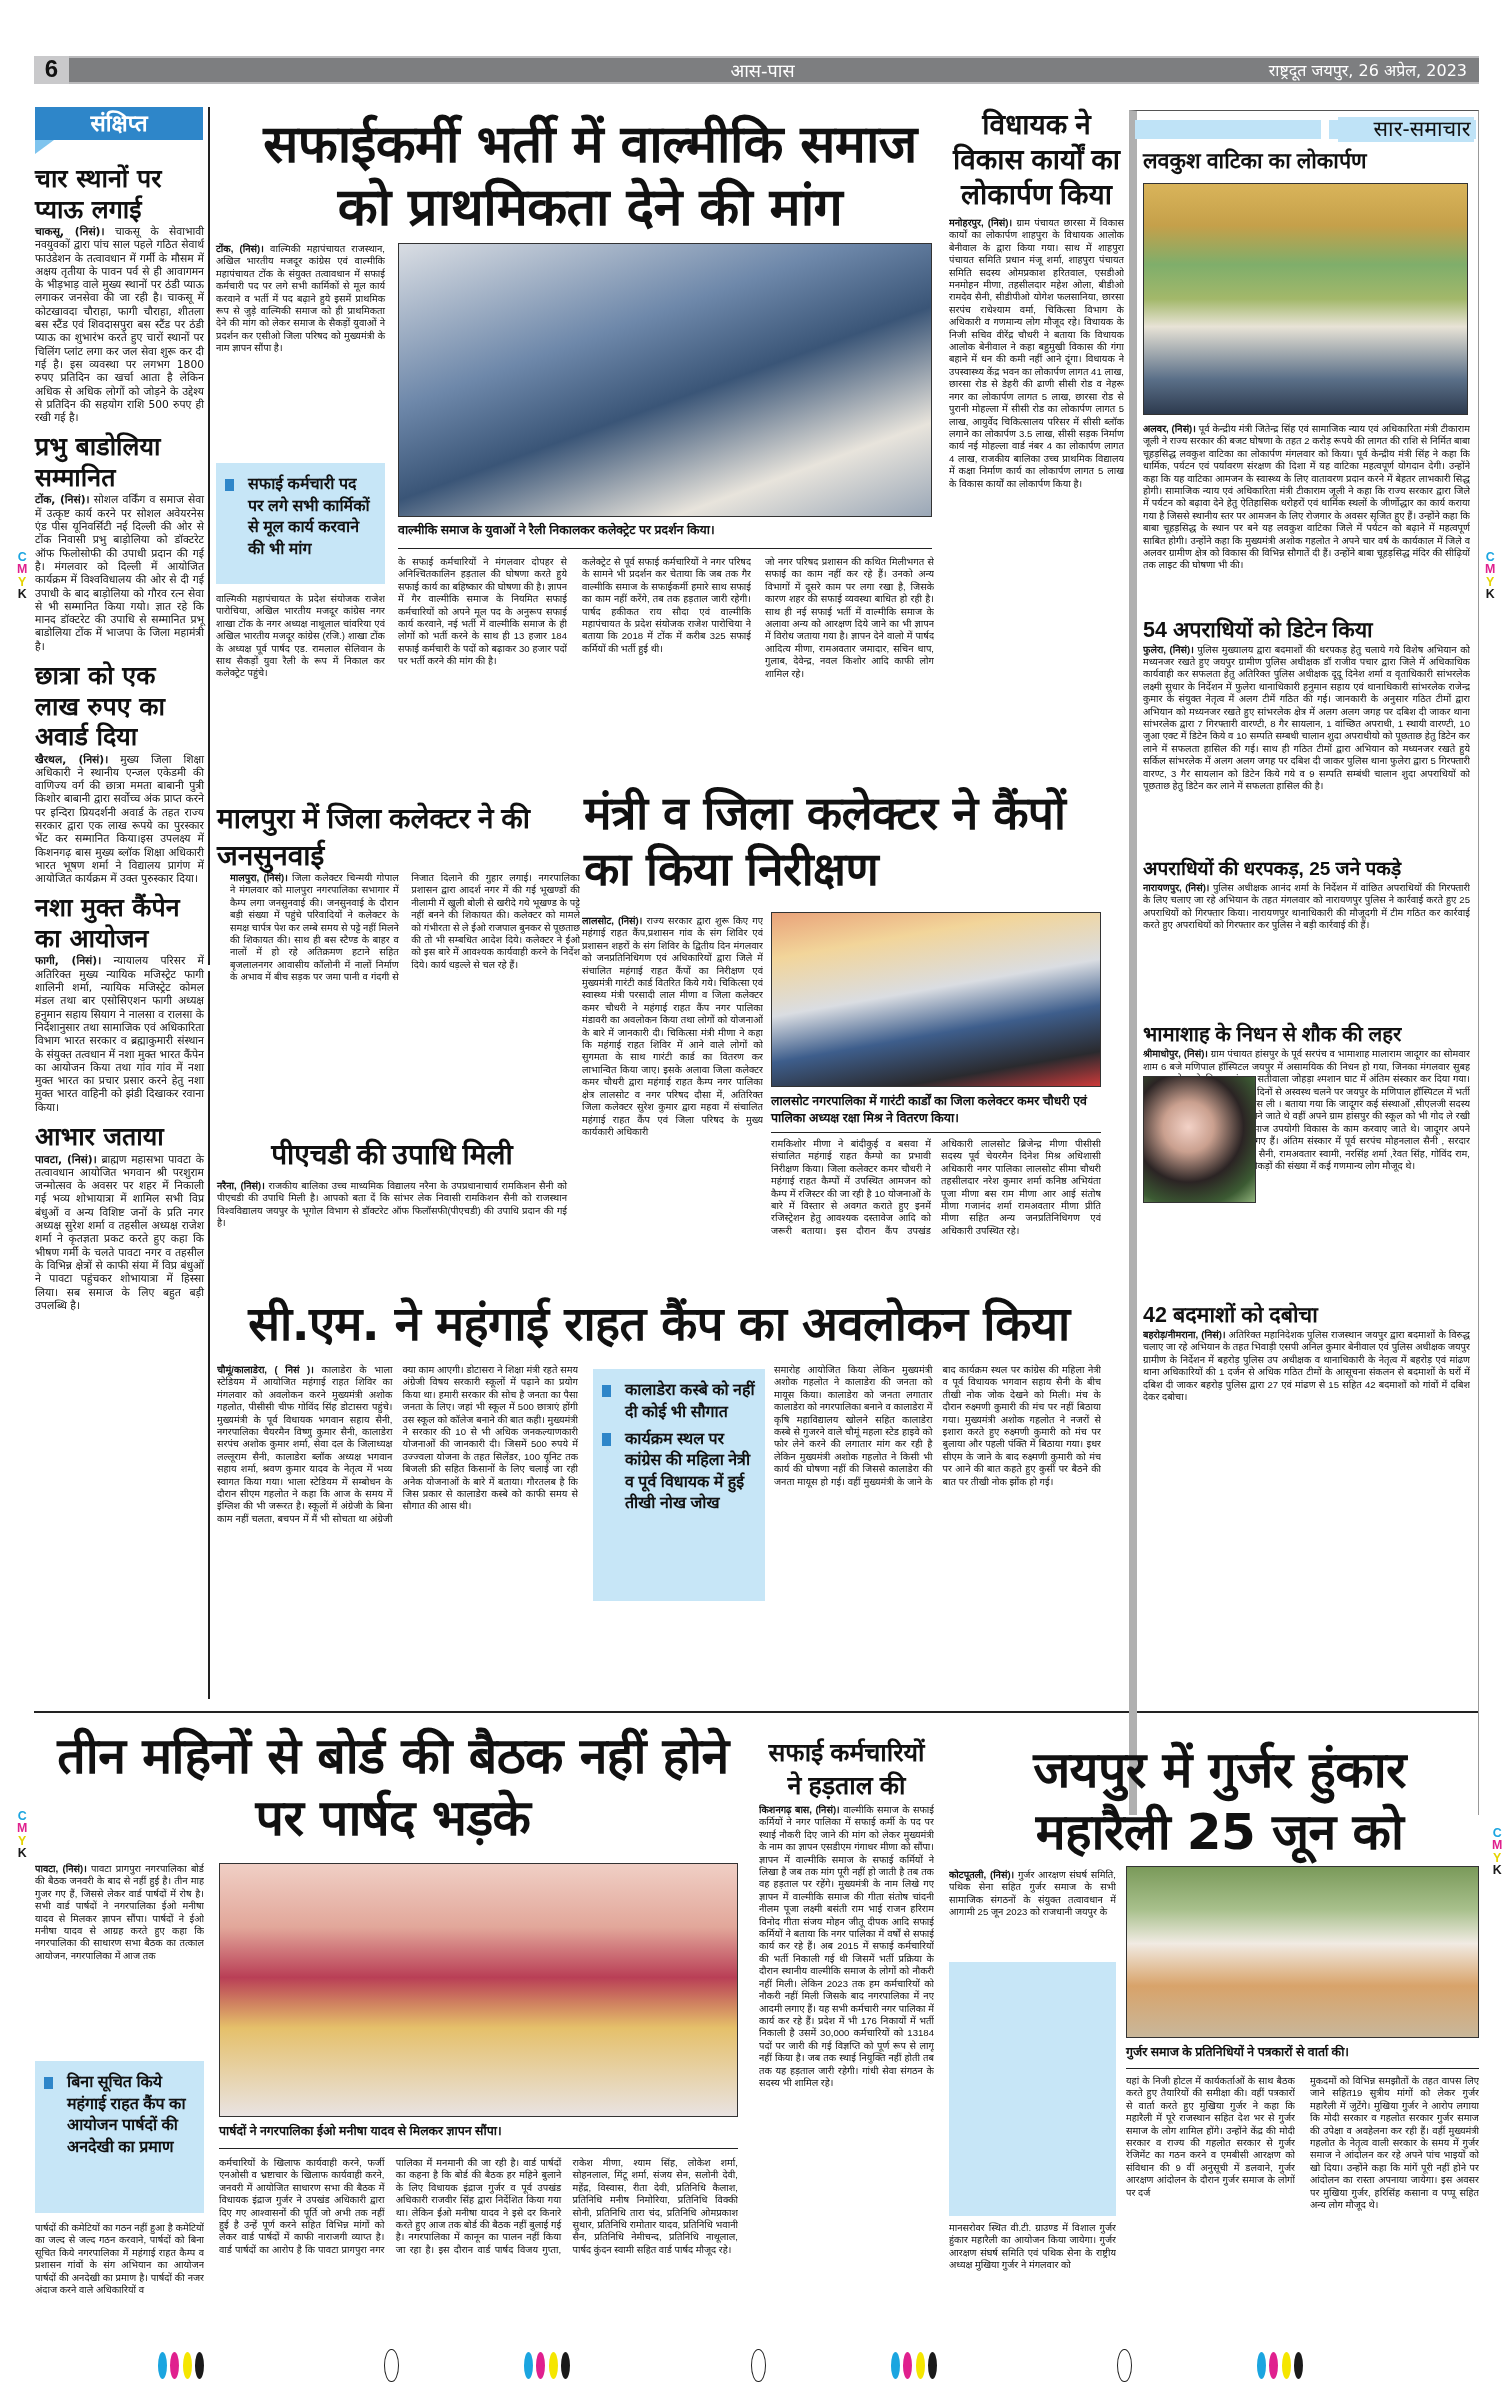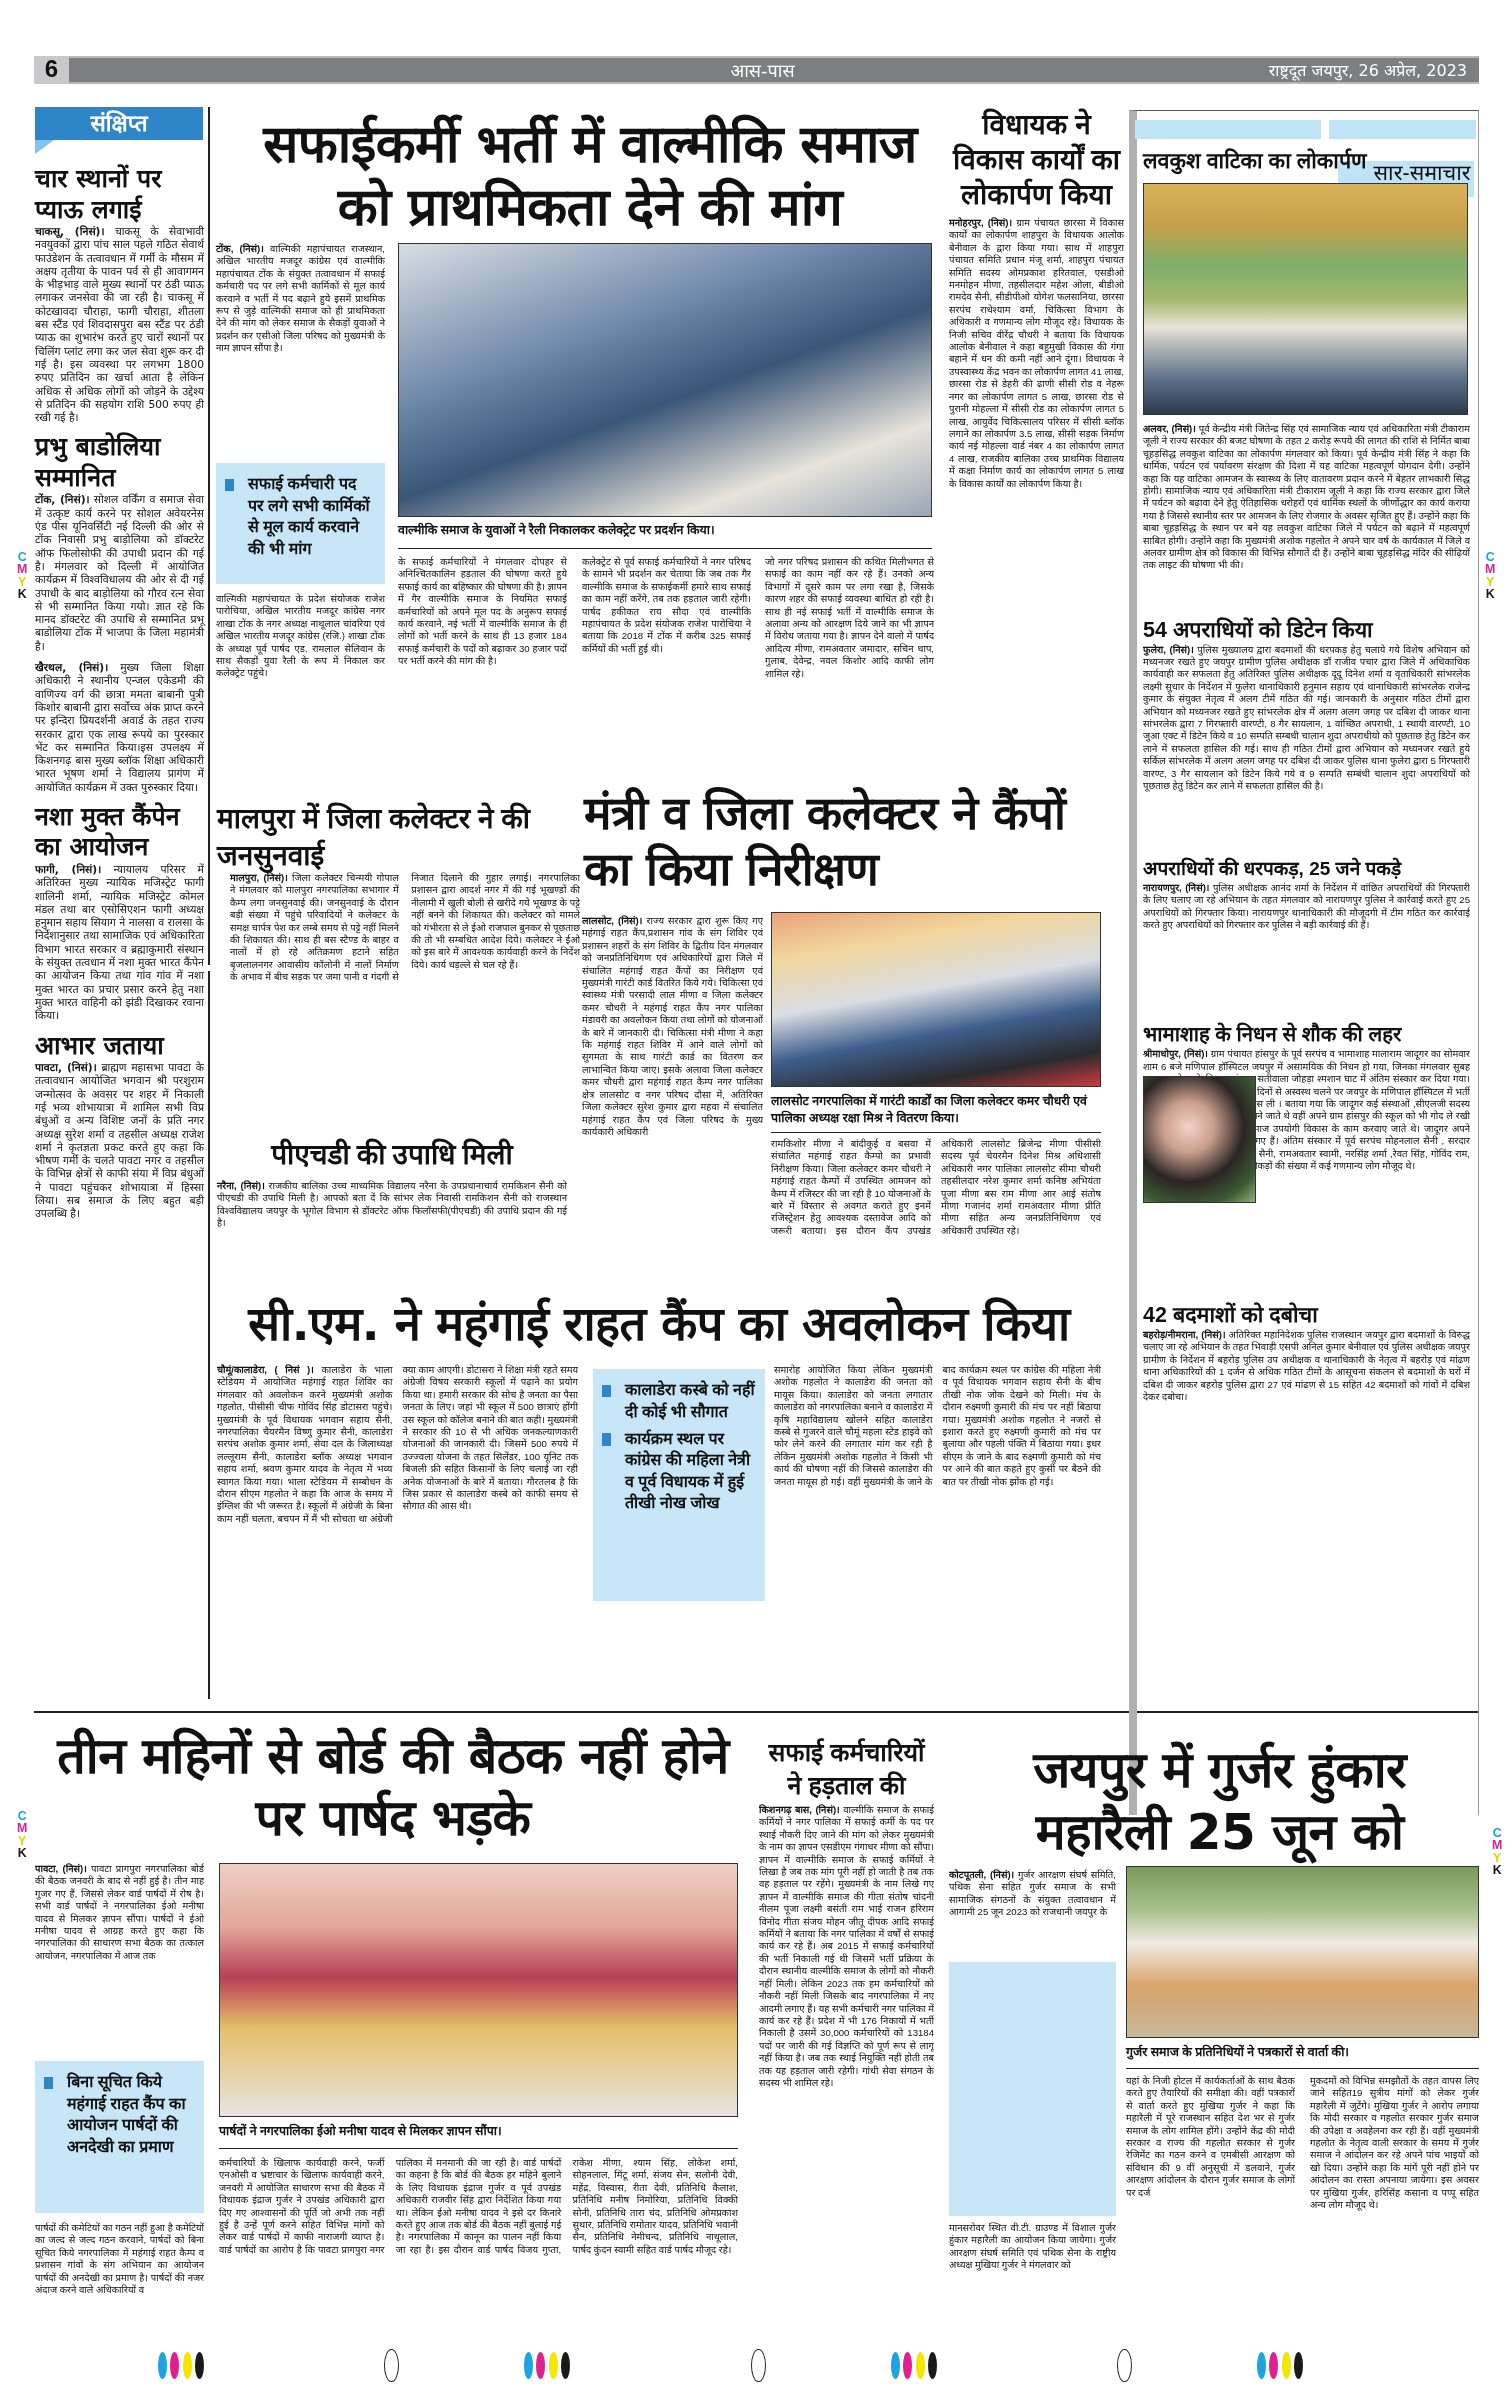--- a/index.html
+++ b/index.html
@@ -25,21 +25,21 @@
   .photo.p3 { background: linear-gradient(170deg, #e9a37a 0%, #f2d59a 20%, #dadde2 45%, #3e5e8c 65%, #2a2a2e 85%, #cc3a3a 100%); }
   .photo.p4 { background: linear-gradient(180deg, #f0cfc5 0%, #e2a79a 25%, #b93f56 45%, #e5c06a 65%, #e9e3e2 100%); }
   .photo.p5 { background: linear-gradient(180deg, #7a9a5a 0%, #a8c08c 25%, #f1ebe3 45%, #d8a36a 70%, #c9b79a 100%); }
   .photo.p6 { background: radial-gradient(circle at 40% 40%, #f3d2c7 0%, #caa08f 25%, #2b2424 55%, #3c5b33 80%, #8fb27a 100%); }
   .caption { font-size: 12.4px; line-height: 17px; font-family: "Liberation Sans", sans-serif; font-weight: bold; }
   .callout { background: #c7e6f7; padding: 10.2px 9px 10.2px 32px; }
   .callout .item { position: relative; font-size: 16px; line-height: 21.5px; font-weight: bold; margin-bottom: 5.6px; font-family: "Liberation Sans", sans-serif; }
   .callout .item::before { content: ""; position: absolute; left: -22.6px; top: 5.6px; width: 9px; height: 12.4px; background: #2e86c9; }
   .sar-box { left: 1129px; top: 110px; width: 350px; height: 1705px; border-left: 8px solid #b0b0b0; border-top: 1.7px solid #555; border-right: 1.1px solid #999; }
   .sar-band { left: 1135px; top: 120px; width: 341px; height: 19px; background: #bfe3f7; }
-  .sar-tag { left: 1338px; top: 117px; width: 136px; height: 36px; background: #bfe3f7; font-size: 21.5px; line-height: 25px; text-align: right; padding-right: 3.4px; font-family: "Liberation Sans", sans-serif; margin-top: 44px; }
+  .sar-tag { left: 1338px; top: 117px; width: 136px; height: 25px; background: #bfe3f7; font-size: 21.5px; line-height: 25px; text-align: right; padding-right: 3.4px; font-family: "Liberation Sans", sans-serif; }
   .sar-gap { left: 1321px; top: 117px; width: 8px; height: 25px; background: #fff; }
   .regmark { font-family: "Liberation Sans", sans-serif; font-weight: bold; font-size: 12.4px; line-height: 12.4px; text-align: center; width: 12.4px; }
   .dots { display: flex; gap: 3.4px; }
   .dot { width: 9px; height: 27px; border-radius: 50%; }
 </style>
 </head>
 <body>
 
 <div class="abs hdr-bar"></div>
 <div class="abs hdr-page">6</div>
@@ -56,20 +56,21 @@
 <div class="abs" style="left:35px;top:164px;width:169px">
   <article style="margin-bottom:8px">
     <h3 class="h-brief">चार स्थानों पर प्याऊ लगाई</h3>
     <p class="col-text"><span class="dateline">चाकसू, (निसं)।</span> <span>चाकसू के सेवाभावी नवयुवकों द्वारा पांच साल पहले गठित सेवार्थ फाउंडेशन के तत्वावधान में गर्मी के मौसम में अक्षय तृतीया के पावन पर्व से ही आवागमन के भीड़भाड़ वाले मुख्य स्थानों पर ठंडी प्याऊ लगाकर जनसेवा की जा रही है। चाकसू में कोटखावदा चौराहा, फागी चौराहा, शीतला बस स्टैंड एवं शिवदासपुरा बस स्टैंड पर ठंडी प्याऊ का शुभारंभ करते हुए चारों स्थानों पर चिलिंग प्लांट लगा कर जल सेवा शुरू कर दी गई है। इस व्यवस्था पर लगभग 1800 रुपए प्रतिदिन का खर्चा आता है लेकिन अधिक से अधिक लोगों को जोड़ने के उद्देश्य से प्रतिदिन की सहयोग राशि 500 रुपए ही रखी गई है।</span></p>
   </article>
   <article style="margin-bottom:8px">
     <h3 class="h-brief">प्रभु बाडोलिया सम्मानित</h3>
     <p class="col-text"><span class="dateline">टोंक, (निसं)।</span> <span>सोशल वर्किंग व समाज सेवा में उत्कृष्ट कार्य करने पर सोशल अवेयरनेस एंड पीस यूनिवर्सिटी नई दिल्ली की ओर से टोंक निवासी प्रभु बाड़ोलिया को डॉक्टरेट ऑफ फिलोसोफी की उपाधी प्रदान की गई है। मंगलवार को दिल्ली में आयोजित कार्यक्रम में विश्वविधालय की ओर से दी गई उपाधी के बाद बाड़ोलिया को गौरव रत्न सेवा से भी सम्मानित किया गयो। ज्ञात रहे कि मानद डॉक्टरेट की उपाधि से सम्मानित प्रभू बाडोलिया टोंक में भाजपा के जिला महामंत्री है।</span></p>
   </article>
   <article style="margin-bottom:8px">
+    <h3 class="h-brief">छात्रा को एक लाख रुपए का अवार्ड दिया</h3>
     <p class="col-text"><span class="dateline">खैरथल, (निसं)।</span> <span>मुख्य जिला शिक्षा अधिकारी ने स्थानीय एन्जल एकेडमी की वाणिज्य वर्ग की छात्रा ममता बाबानी पुत्री किशोर बाबानी द्वारा सर्वोच्च अंक प्राप्त करने पर इन्दिरा प्रियदर्शनी अवार्ड के तहत राज्य सरकार द्वारा एक लाख रूपये का पुरस्कार भेंट कर सम्मानित किया।इस उपलक्ष्य में किशनगढ़ बास मुख्य ब्लॉक शिक्षा अधिकारी भारत भूषण शर्मा ने विद्यालय प्रागंण में आयोजित कार्यक्रम में उक्त पुरुस्कार दिया।</span></p>
   </article>
   <article style="margin-bottom:8px">
     <h3 class="h-brief">नशा मुक्त कैंपेन का आयोजन</h3>
     <p class="col-text"><span class="dateline">फागी, (निसं)।</span> <span>न्यायालय परिसर में अतिरिक्त मुख्य न्यायिक मजिस्ट्रेट फागी शालिनी शर्मा, न्यायिक मजिस्ट्रेट कोमल मंडल तथा बार एसोसिएशन फागी अध्यक्ष हनुमान सहाय सियाग ने नालसा व रालसा के निर्देशानुसार तथा सामाजिक एवं अधिकारिता विभाग भारत सरकार व ब्रह्माकुमारी संस्थान के संयुक्त तत्वधान में नशा मुक्त भारत कैंपेन का आयोजन किया तथा गांव गांव में नशा मुक्त भारत का प्रचार प्रसार करने हेतु नशा मुक्त भारत वाहिनी को झंडी दिखाकर रवाना किया।</span></p>
   </article>
   <article>
     <h3 class="h-brief">आभार जताया</h3>
     <p class="col-text"><span class="dateline">पावटा, (निसं)।</span> <span>ब्राह्मण महासभा पावटा के तत्वावधान आयोजित भगवान श्री परशुराम जन्मोत्सव के अवसर पर शहर में निकाली गई भव्य शोभायात्रा में शामिल सभी विप्र बंधुओं व अन्य विशिष्ट जनों के प्रति नगर अध्यक्ष सुरेश शर्मा व तहसील अध्यक्ष राजेश शर्मा ने कृतज्ञता प्रकट करते हुए कहा कि भीषण गर्मी के चलते पावटा नगर व तहसील के विभिन्न क्षेत्रों से काफी संया में विप्र बंधुओं ने पावटा पहुंचकर शोभायात्रा में हिस्सा लिया। सब समाज के लिए बहुत बड़ी उपलब्धि है।</span></p>
   </article>

